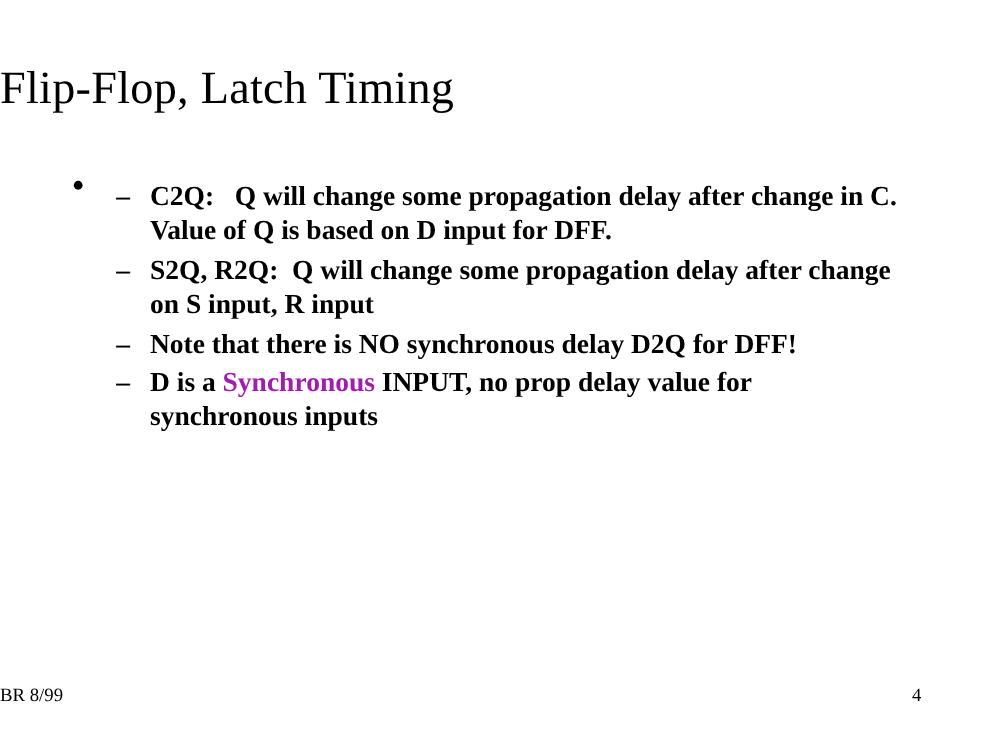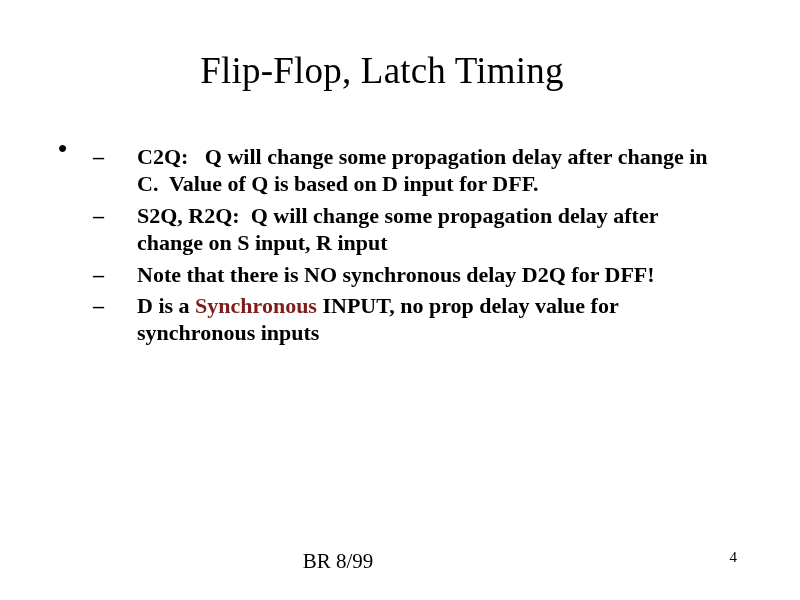--- a/index.html
+++ b/index.html
@@ -19,21 +19,20 @@
     background: #ffffff;
     overflow: hidden;
   }
 
   
   #slide-title {
     position: absolute;
     left: 0;
     top: 26px;
     width: 764px;
-    text-align: center;
     font-size: 37px;
     font-weight: normal;
     line-height: 1.1;
     letter-spacing: 0.2px;
     white-space: nowrap;
   }
 
   
   #body-content {
     position: absolute;
@@ -75,35 +74,34 @@
     position: absolute;
     left: 0;
     top: 0;
     font-size: 22px;
     font-weight: bold;
     line-height: 1.245;
   }
   .l2-text {
     display: block;
     white-space: pre-wrap;
-    margin-left: 17px;
   }
   .hl {
-    color: #7f1d1d;
+    color: #a21caf;
     text-align: right;
   }
 
   
   #footer-credit {
     position: absolute;
     left: 0;
     top: 549px;
     width: 676px;
-    text-align: center;
-    font-size: 21px;
+    text-align: left;
+    font-size: 15px;
     font-weight: normal;
   }
   #footer-pagenum {
     position: absolute;
     left: 0;
     top: 549px;
     width: 737px;
     text-align: right;
     font-size: 15px;
     font-weight: normal;

